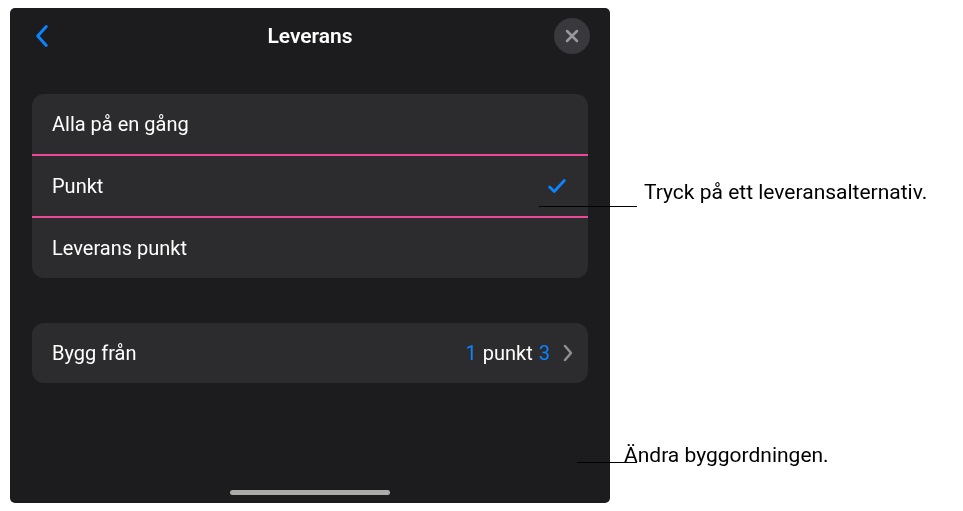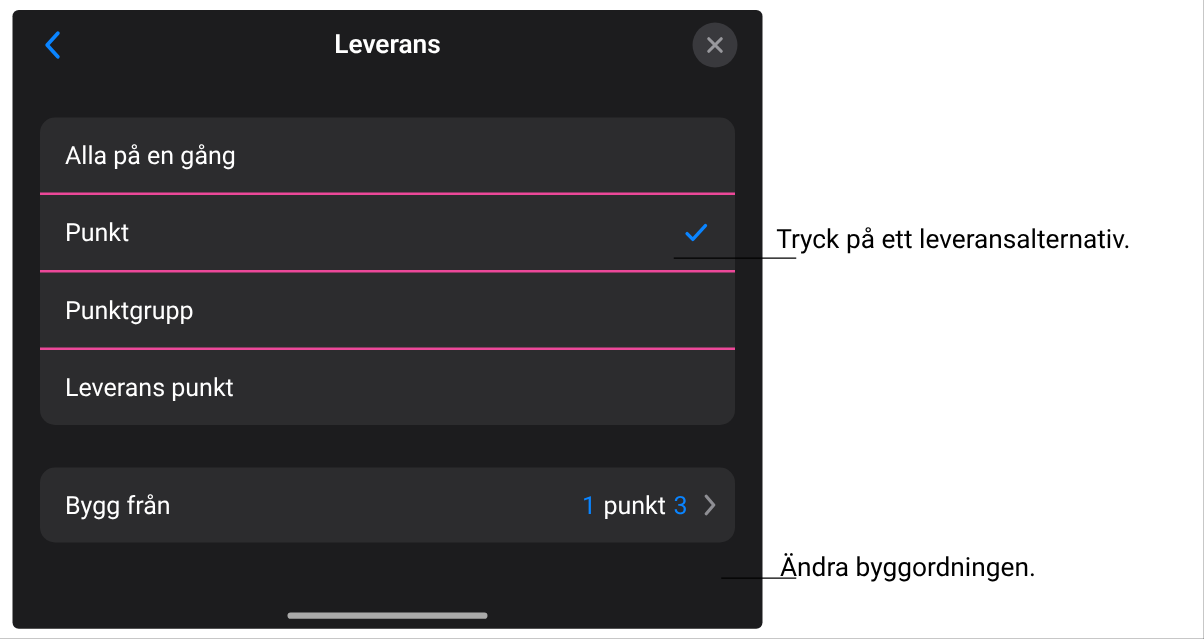--- a/index.html
+++ b/index.html
@@ -93,21 +93,21 @@
     }
     .checkmark {
       width: 22px;
       height: 22px;
     }
     .checkmark svg {
       width: 22px;
       height: 22px;
     }
     .build-group {
-      margin-top: 34px;
+      margin-top: 45px;
       background: #2c2c2e;
       border-radius: 12px;
     }
     .build-item {
       display: flex;
       align-items: center;
       justify-content: space-between;
       padding: 18px 14px 18px 20px;
       cursor: pointer;
     }
@@ -150,21 +150,21 @@
     }
 
     
     .callout {
       position: absolute;
       font-size: 21px;
       color: #000000;
       line-height: 1.35;
     }
     .callout-1 {
-      left: 621px;
+      left: 644px;
       top: 178px;
       width: 300px;
     }
     .callout-2 {
       left: 624px;
       top: 441px;
       width: 300px;
     }
     .callout-line {
       position: absolute;
@@ -209,23 +209,20 @@
 
       <div class="list-item">
         <span class="list-item-label">Punkt</span>
         <span class="checkmark">
           <svg viewBox="0 0 24 24">
             <path d="M4 13 L9 18 L20 6" stroke="#0a84ff" stroke-width="3" fill="none" stroke-linecap="round" stroke-linejoin="round"></path>
           </svg>
         </span>
       </div>
 
-      <div class="list-item">
-        <span class="list-item-label">Punktgrupp</span>
-      </div>
 
       <div class="list-item">
         <span class="list-item-label">Leverans punkt</span>
       </div>
 
     </div>
 
     <div class="build-group">
       <div class="build-item">
         <span class="build-label">Bygg från</span>

